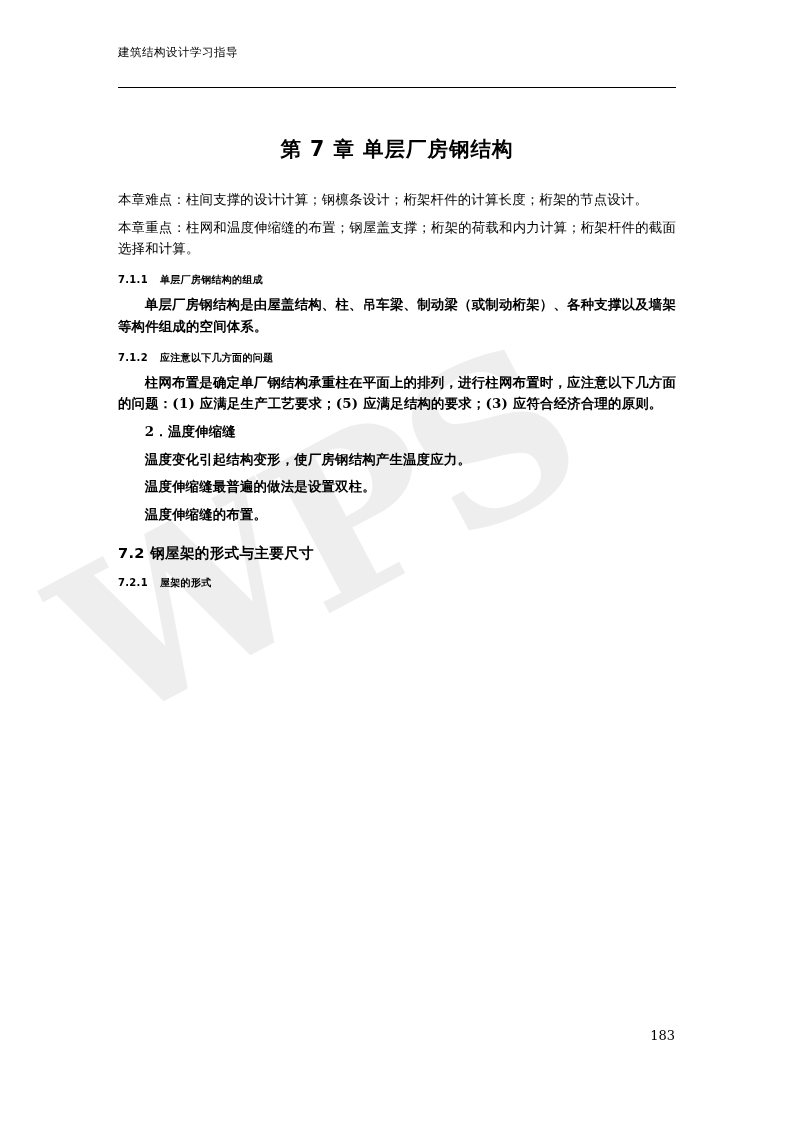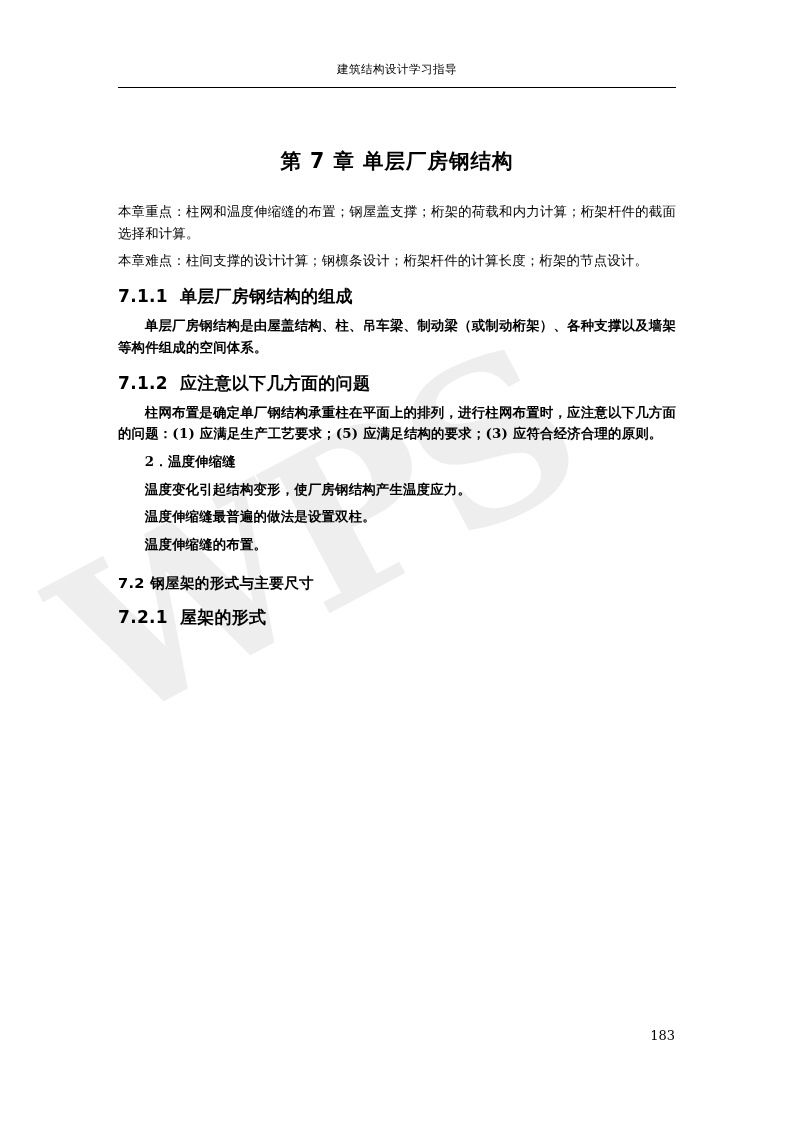--- a/index.html
+++ b/index.html
@@ -41,30 +41,29 @@
     transform: rotate(-28deg);
     transform-origin: center center;
     white-space: nowrap;
     user-select: none;
   }
 
   .content {
     position: relative;
     z-index: 2;
     padding: 0;
-    margin-top: 12px;
   }
 
   
   .header {
     position: absolute;
     left: 118px;
-    top: 58px;
+    top: 41px;
     width: 558px;
-    text-align: center;
+    text-align: left;
   }
   .header-text {
     font-size: 11.5px;
     font-family: "DejaVu Sans", "Liberation Sans", sans-serif;
     color: #000;
     letter-spacing: 0.5px;
   }
   .header-rule {
     position: absolute;
     left: 118px;
@@ -111,21 +110,21 @@
   h2.sec {
     font-family: "DejaVu Sans", "Liberation Sans", sans-serif;
     font-weight: 700;
     font-size: 14.6px;
     margin: 18px 0 9px 0;
     letter-spacing: 0.3px;
   }
   h3.subsec {
     font-family: "DejaVu Sans", "Liberation Sans", sans-serif;
     font-weight: 700;
-    font-size: 17px;
+    font-size: 10px;
     margin: 13px 0 7px 0;
     letter-spacing: 0.3px;
   }
   h3.subsec .num {
     margin-right: 12px;
   }
 
   
   .page-number {
     position: absolute;
@@ -146,22 +145,22 @@
 
   <div class="header">
     <span class="header-text">建筑结构设计学习指导</span>
   </div>
   <div class="header-rule"></div>
 
   <div class="body-area content">
 
     <h1 class="chapter-title">第 7 章    单层厂房钢结构</h1>
 
+    <p class="para serif">本章难点：柱间支撑的设计计算；钢檩条设计；桁架杆件的计算长度；桁架的节点设计。</p>
     <p class="para serif">本章重点：柱网和温度伸缩缝的布置；钢屋盖支撑；桁架的荷载和内力计算；桁架杆件的截面选择和计算。</p>
-    <p class="para serif">本章难点：柱间支撑的设计计算；钢檩条设计；桁架杆件的计算长度；桁架的节点设计。</p>
 
 
     <h3 class="subsec">
       <span class="num">7.1.1</span><span>单层厂房钢结构的组成</span>
     </h3>
     <p class="para serif indent">单层厂房钢结构是由屋盖结构、柱、吊车梁、制动梁（或制动桁架）、各种支撑以及墙架等构件组成的空间体系。</p>
 
     <h3 class="subsec">
       <span class="num">7.1.2</span><span>应注意以下几方面的问题</span>
     </h3>

